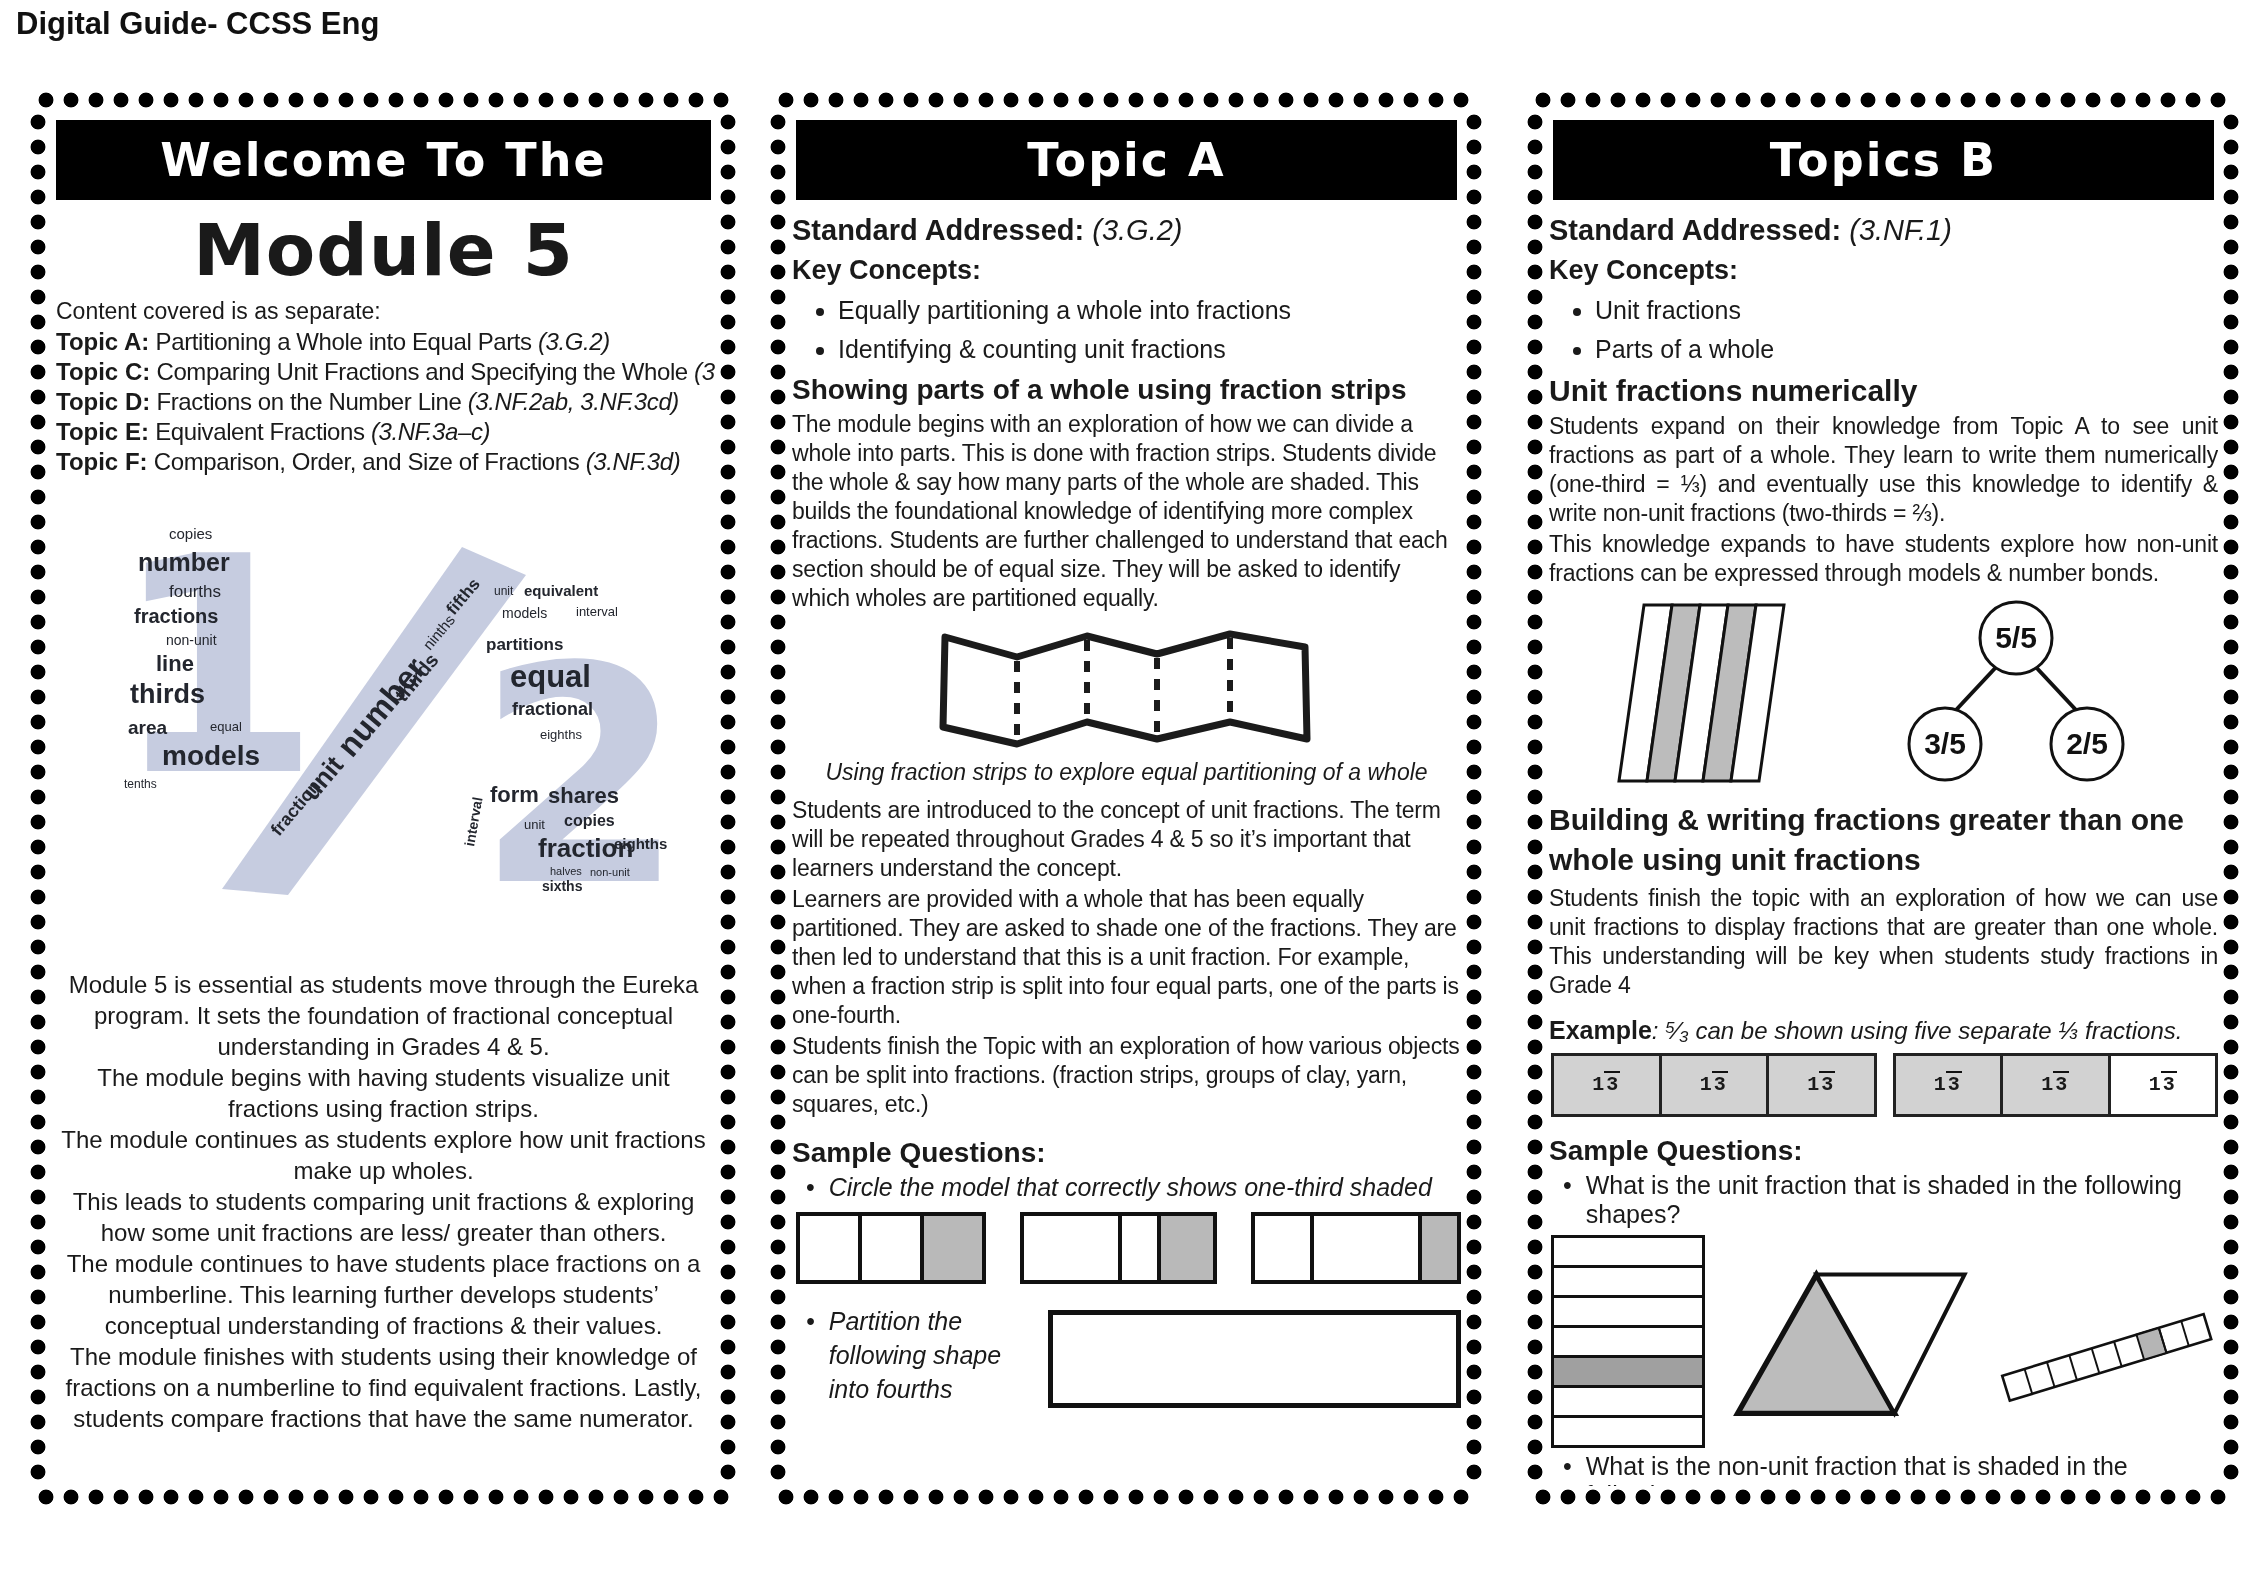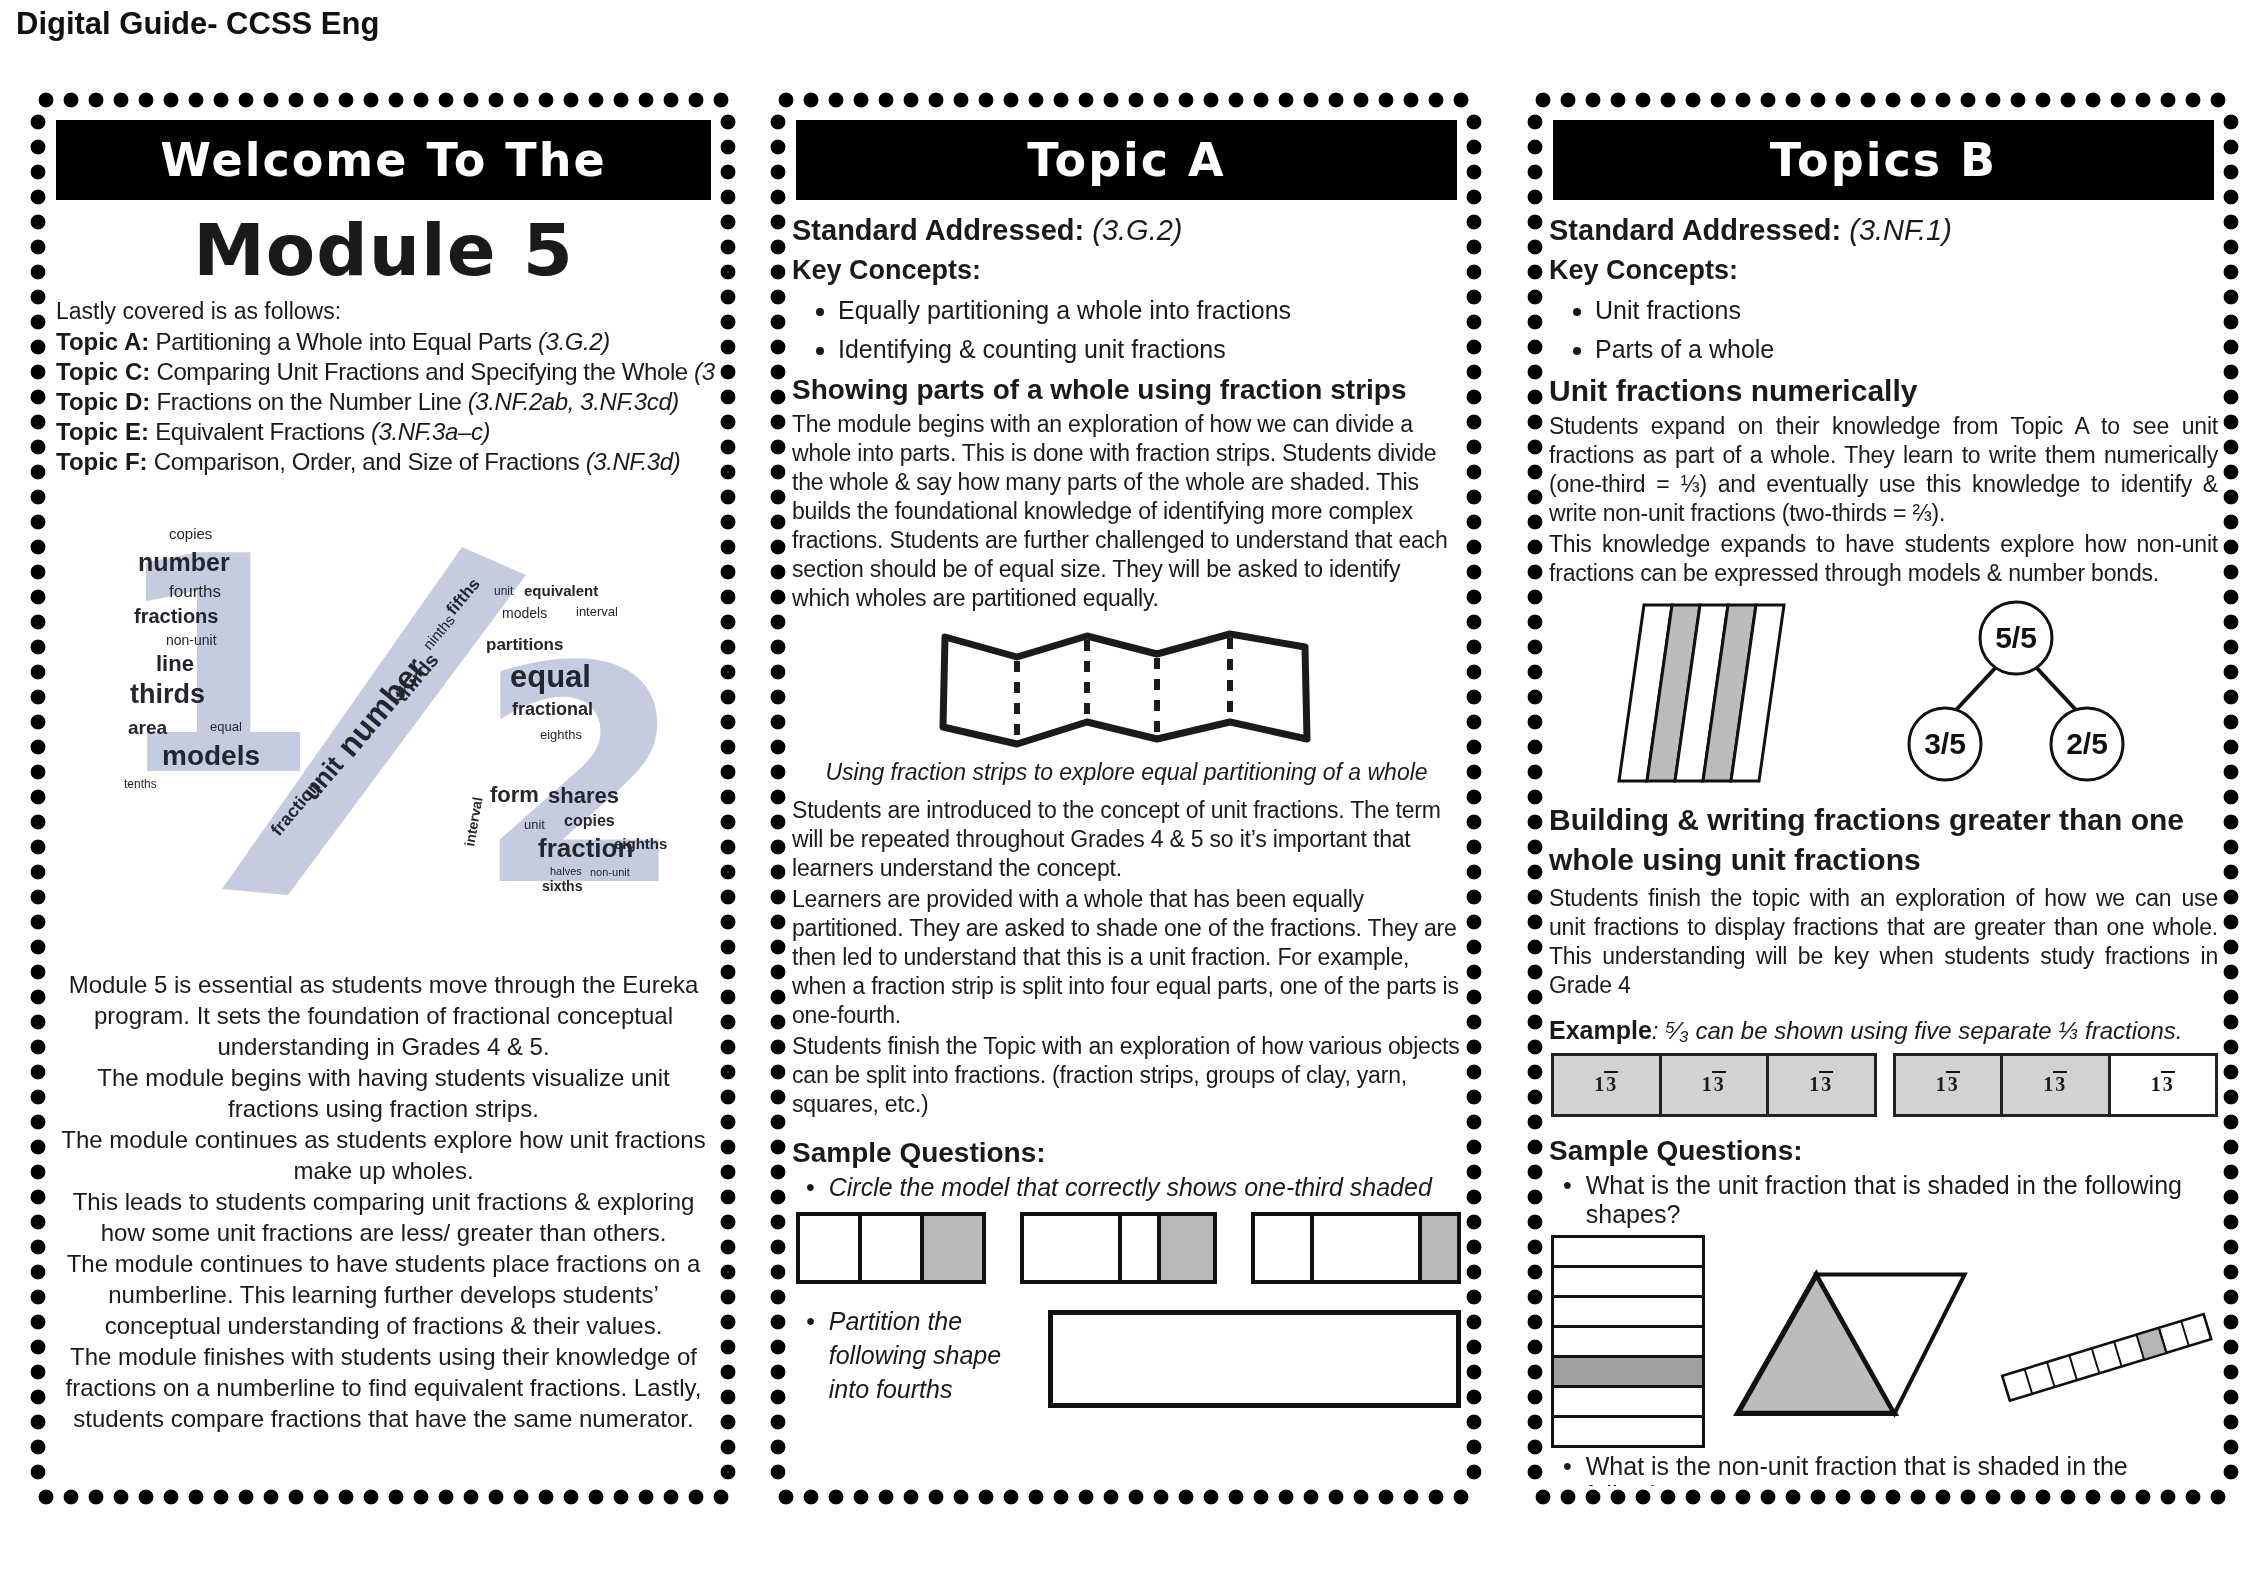--- a/index.html
+++ b/index.html
@@ -62,21 +62,21 @@
 
   .partition-row{display:flex;margin:20px 0 0 14px;align-items:flex-start;}
   .partition-text{width:200px;font-size:25px;font-style:italic;line-height:34px;display:flex;}
   .partition-rect{border:5px solid #111;width:412px;height:88px;margin-left:46px;margin-top:6px;}
 
   .fstrip-row{display:flex;gap:16px;margin:8px 0 4px 2px;}
   .fstrip{display:flex;border:3px solid #222;flex:1;}
   .fcell{flex:1;height:58px;border-right:3px solid #222;display:flex;align-items:center;justify-content:center;background:#fff;}
   .fcell:last-child{border-right:none;}
   .fcell.shaded{background:#d2d2d2;}
-  .frac{text-align:right;font-family:Liberation Serif, serif;font-weight:bold;font-size:20px;line-height:1.08;}
+  .frac{text-align:right;font-family:Liberation Mono, monospace;font-weight:bold;font-size:20px;line-height:1.08;}
   .fden{border-top:2px solid #111;padding:0 2px;}
 
   
   .fig-row{display:flex;justify-content:center;align-items:center;gap:64px;margin:10px 0 6px 0;}
   h3.big{font-size:30px;line-height:40px;margin:12px 0 4px 0;}
   .example-line{font-size:24px;margin:16px 0 6px 0;}
   .example-line b{font-size:25px;}
   .shapes-row{display:flex;align-items:center;gap:26px;margin:6px 0 4px 2px;}
   .rect7{width:160px;}
   .rect7 .row7{height:27px;border:3px solid #111;margin-top:-3px;background:#fff;}
@@ -89,21 +89,21 @@
 <div class="page-title">Digital Guide- CCSS Eng</div>
 
 <div class="panel p1">
   <div class="dots-h dots-top"></div>
   <div class="dots-h dots-bottom"></div>
   <div class="dots-v dots-left"></div>
   <div class="dots-v dots-right"></div>
   <div class="panel-content">
     <div class="black-bar">Welcome To The Module</div>
     <div class="module-title">Module 5</div>
-    <div class="intro-line">Lastly covered is as follows:</div>
+    <div class="intro-line">Content covered is as separate:</div>
 
     <div>
       <div class="topic-line"><b>Topic A:</b><span> Partitioning a Whole into Equal Parts </span><span class="topic-code">(3.G.2)</span></div>
       <div class="topic-line"><b>Topic C:</b><span> Comparing Unit Fractions and Specifying the Whole </span><span class="topic-code">(3.NF.3d)</span></div>
       <div class="topic-line"><b>Topic D:</b><span> Fractions on the Number Line </span><span class="topic-code">(3.NF.2ab, 3.NF.3cd)</span></div>
       <div class="topic-line"><b>Topic E:</b><span> Equivalent Fractions </span><span class="topic-code">(3.NF.3a–c)</span></div>
       <div class="topic-line"><b>Topic F:</b><span> Comparison, Order, and Size of Fractions </span><span class="topic-code">(3.NF.3d)</span></div>
     </div>
 
     <div class="cloud-wrap">

